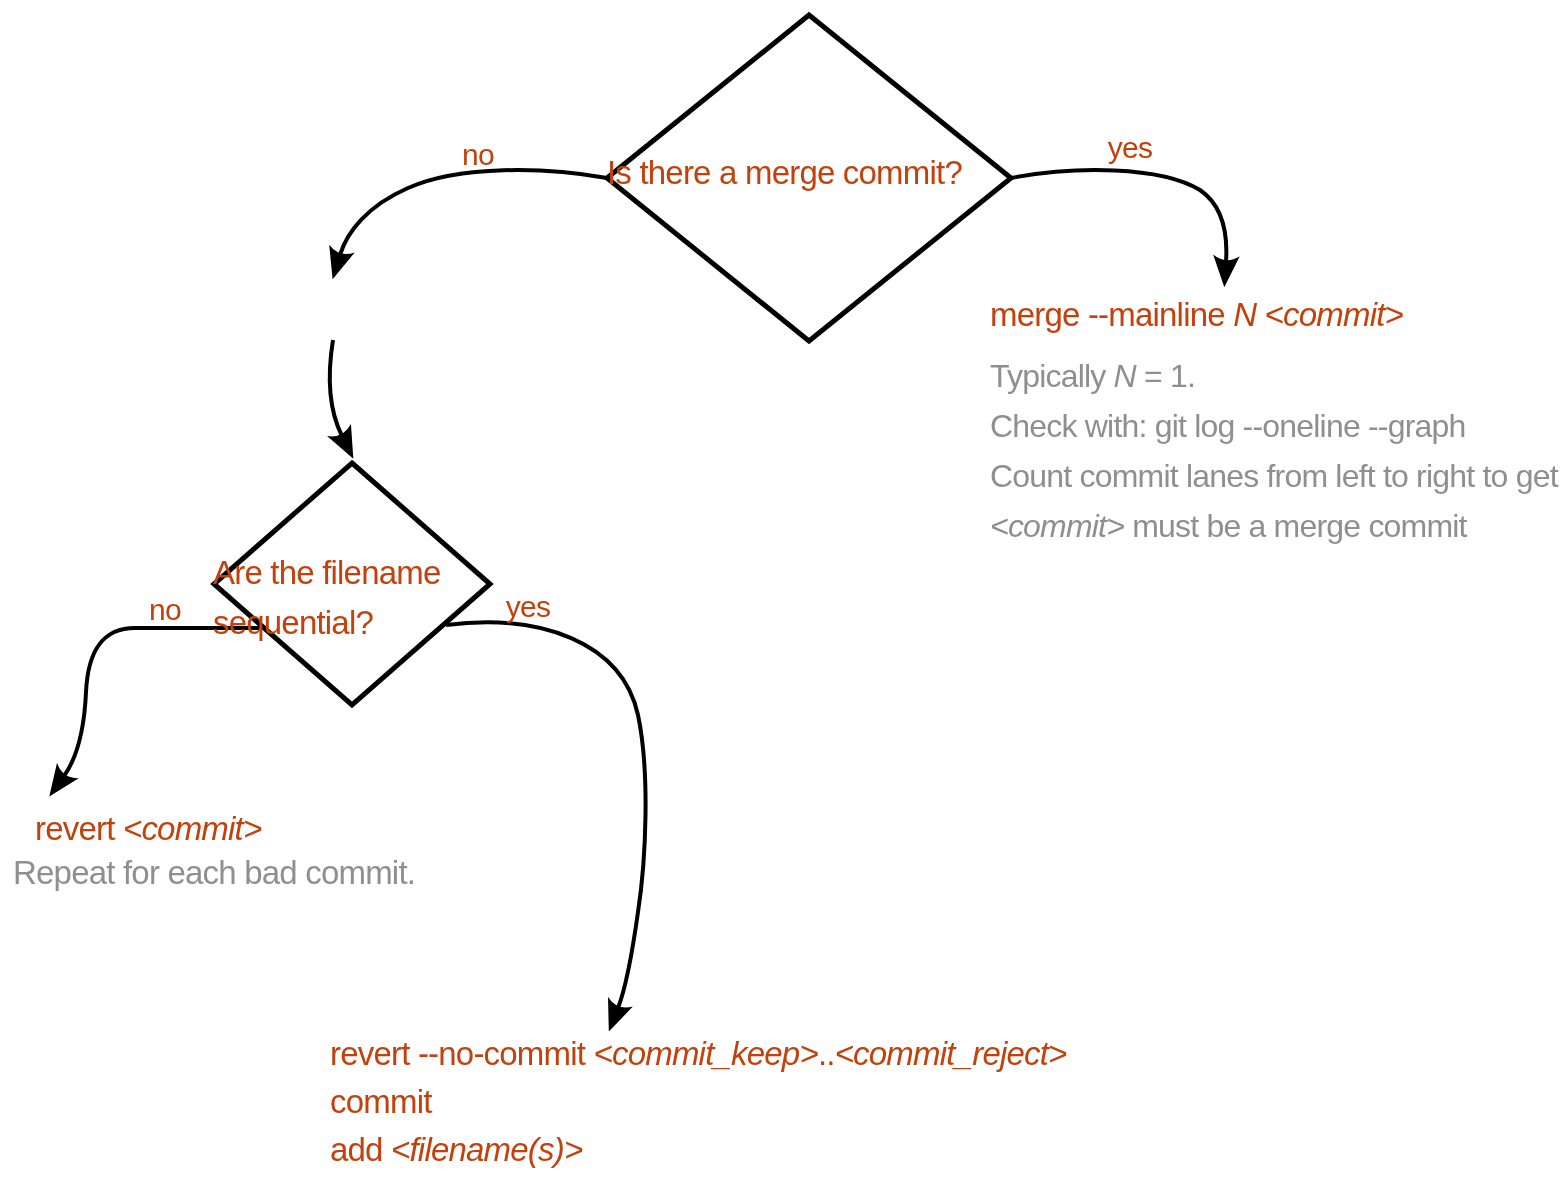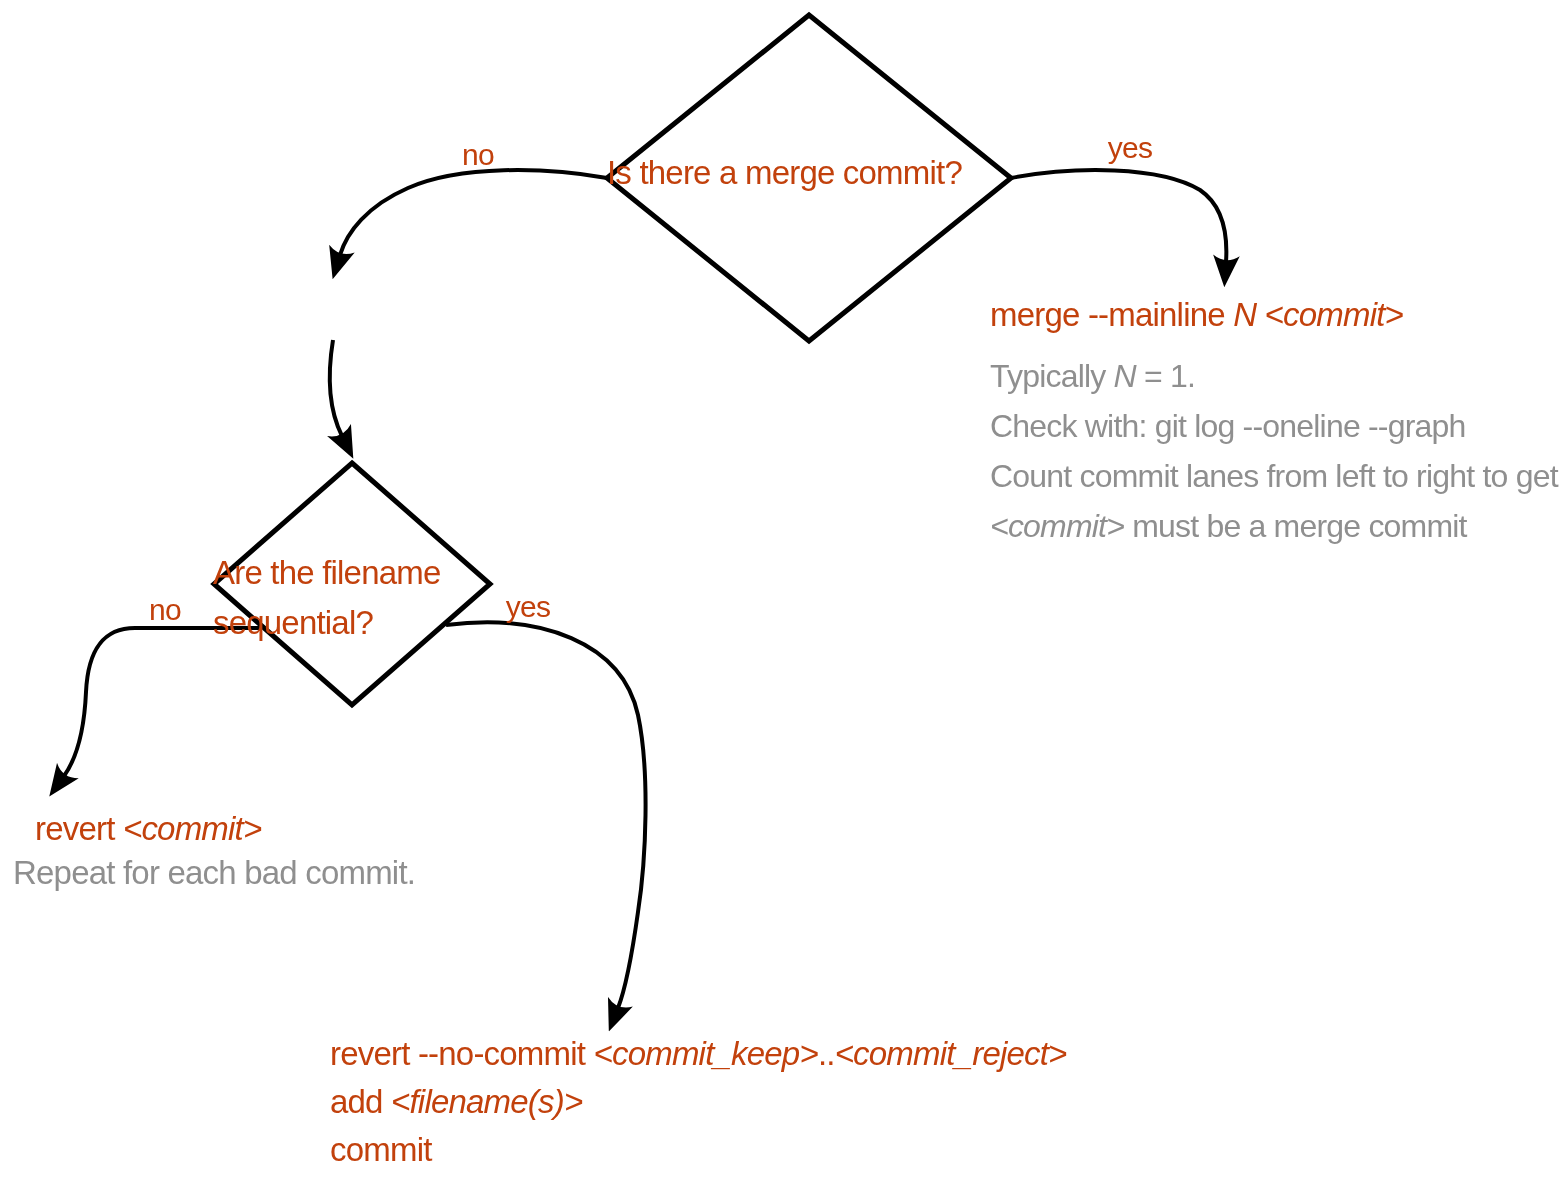--- a/index.html
+++ b/index.html
@@ -70,22 +70,22 @@
     <div>sequential?</div>
   </div>
   <div class="t edge-label no2">no</div>
   <div class="t edge-label yes2">yes</div>
 
   <div class="t revert-single-cmd"><span>revert </span><span class="it">&lt;commit&gt;</span></div>
   <div class="t muted revert-single-note">Repeat for each bad commit.</div>
 
   <div class="t revert-range">
     <div><span>revert --no-commit </span><span class="it">&lt;commit_keep&gt;</span><span>..</span><span class="it">&lt;commit_reject&gt;</span></div>
+    <div>commit</div>
     <div><span>add </span><span class="it">&lt;filename(s)&gt;</span></div>
-    <div>commit</div>
   </div>
 
   <div class="t mainline-cmd"><span>merge --mainline </span><span class="it">N</span><span> </span><span class="it">&lt;commit&gt;</span></div>
   <div class="t muted mainline-notes">
     <div><span>Typically </span><span class="it">N</span><span> = 1.</span></div>
     <div><span>Check with: git log --oneline --graph</span><span class="it"></span><span></span></div>
     <div><span>Count commit lanes from left to right to get </span><span class="it">N</span></div>
     <div><span></span><span class="it">&lt;commit&gt;</span><span> must be a merge commit</span></div>
   </div>
 

